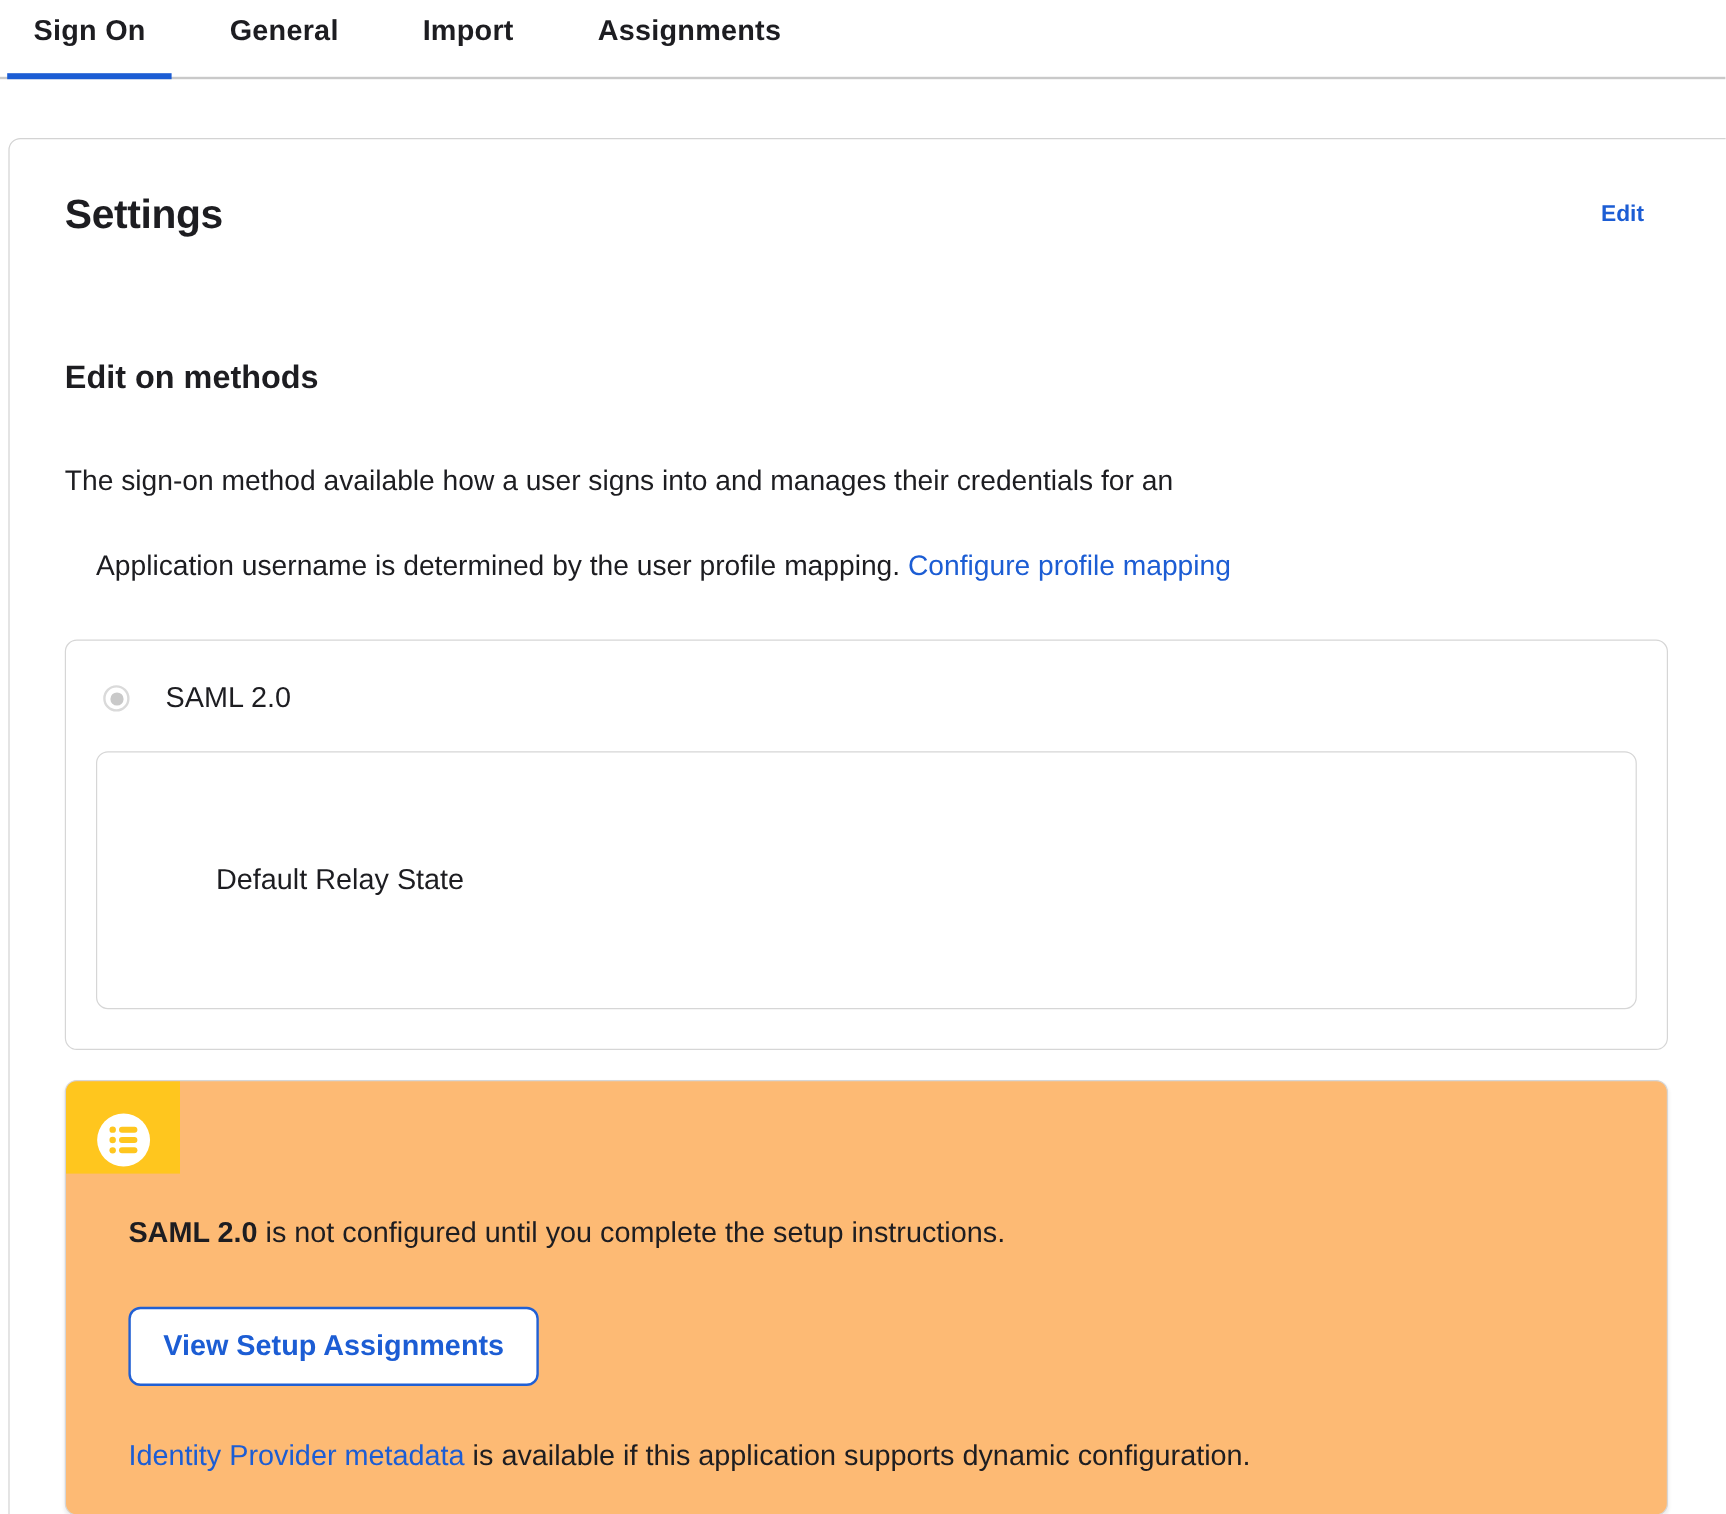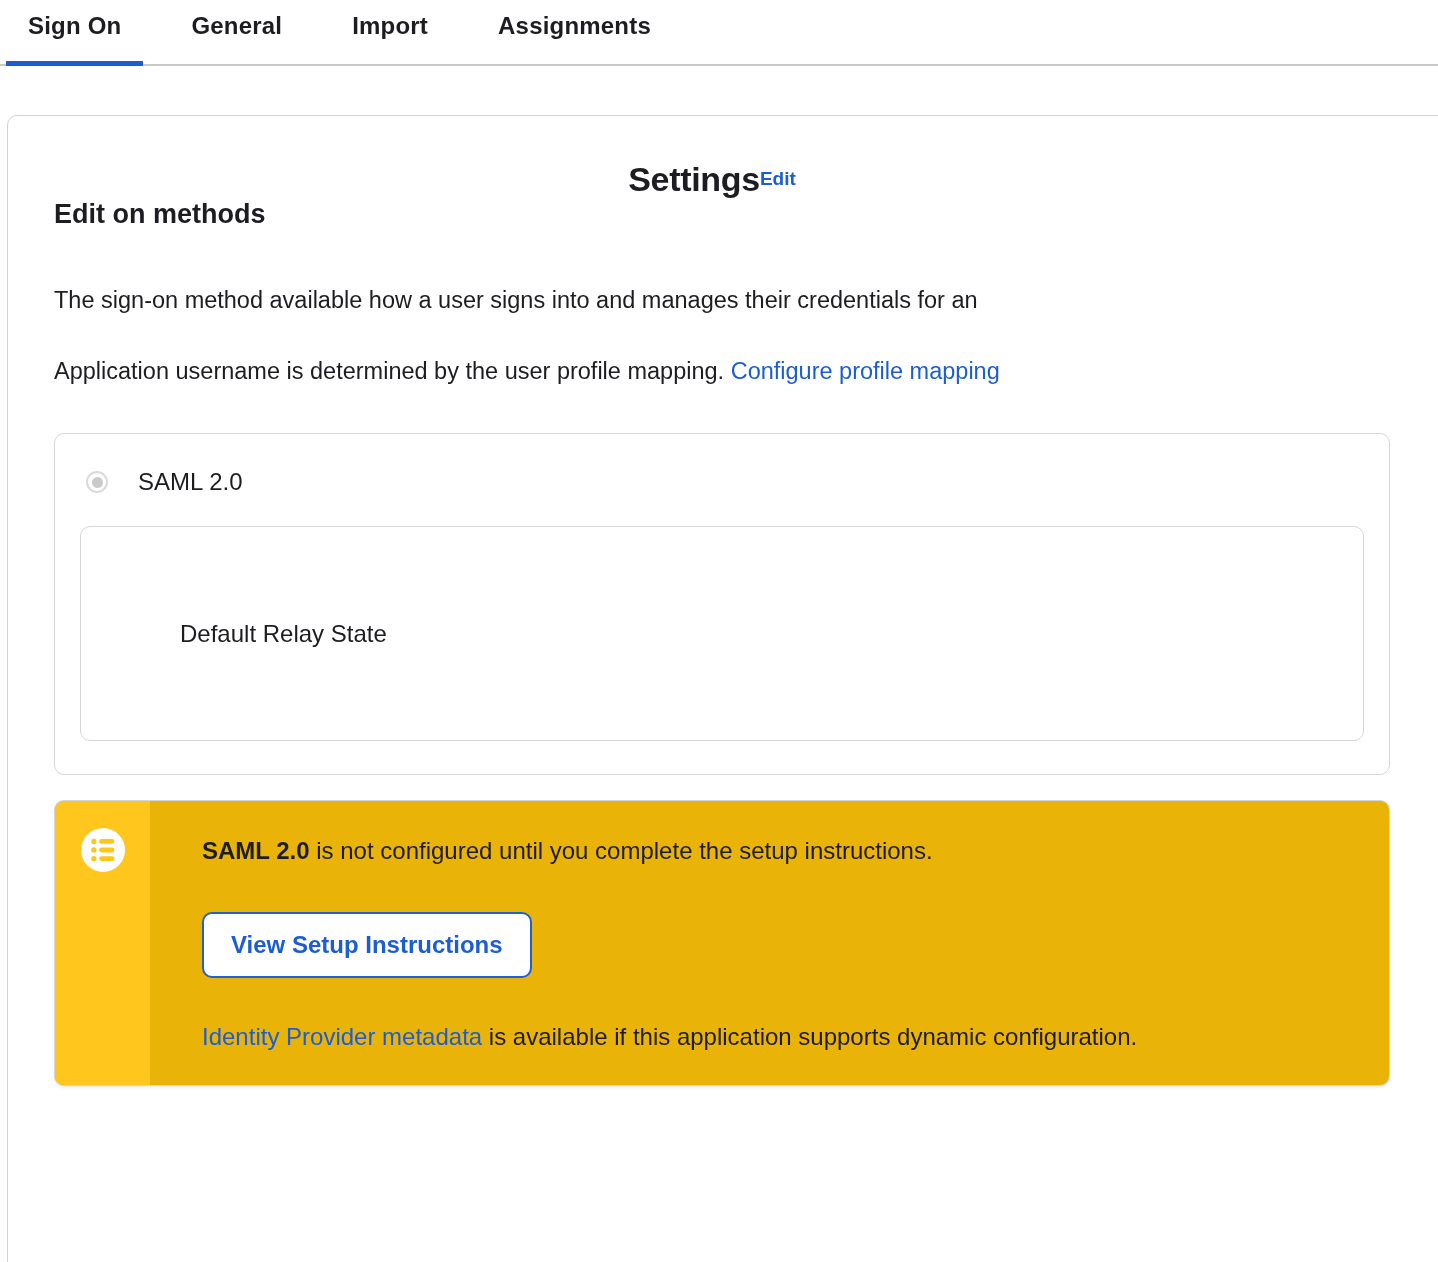--- a/index.html
+++ b/index.html
@@ -36,34 +36,35 @@
     width:1448px;            
     min-height:1210px;
     border:1px solid #d3d3d3;
     border-radius:10px;
     padding:44px 0 60px 46px;
     background:#fff;
   }
   .card-inner { width:1336px; }
 
   .settings-row {
-    display:flex; justify-content:center; align-items:flex-start;
+    display:flex; justify-content:space-between; align-items:flex-start;
     padding-right:20px;
+    margin-bottom:100px;
   }
   .settings-title { font-size:34px; font-weight:700; letter-spacing:-0.3px; }
   .link {
     color:#1c5dd4; text-decoration:none; cursor:pointer;
   }
   .edit-link { font-size:19px; font-weight:700; margin-top:8px; }
 
   .section-heading { font-size:27px; font-weight:700; margin-bottom:46px; }
 
   .desc-line { font-size:23.5px; line-height:48px; }
   .desc-line sup { font-size:15px; line-height:0; vertical-align:super; }
-  .username-line { font-size:23.5px; line-height:48px; margin-top:23px; }
+  .username-line { font-size:23.5px; line-height:48px; margin-top:23px;margin-left:26px; }
 
   
   .method-box {
     margin-top:38px;
     border:1px solid #d6d6d6; border-radius:10px;
     padding:32px 25px 33px 25px;
   }
   .radio-row { display:flex; align-items:center; margin:2px 0 30px 6px; }
   .radio {
     width:22px; height:22px; border-radius:50%;
@@ -86,21 +87,22 @@
   .relay-label { font-size:24px; }
 
   
   .callout {
     margin-top:25px;
     border:1px solid #d6d6d6; border-radius:10px;
     display:flex; align-items:stretch;
     min-height:283px;
     overflow:hidden;
     box-shadow:0 2px 3px rgba(0,0,0,0.07);
-    background:#eab308;
+    background:#fdba74;
+    flex-direction:column;
   }
   .callout-strip {
     width:95px; flex:none;
     background:#ffc61e;
     display:flex; justify-content:center;
   }
   .callout-icon { margin-top:26px; }
   .callout-body { flex:1; padding:33px 40px 33px 52px; }
   .callout-text { font-size:24px; line-height:34px; }
   .callout-text b { font-weight:700; }
@@ -160,19 +162,19 @@
             <rect x="20" y="12.4" width="16" height="5.2" rx="2.6" fill="#ffc61e"></rect>
             <circle cx="14.5" cy="24" r="2.8" fill="#ffc61e"></circle>
             <rect x="20" y="21.4" width="16" height="5.2" rx="2.6" fill="#ffc61e"></rect>
             <circle cx="14.5" cy="33" r="2.8" fill="#ffc61e"></circle>
             <rect x="20" y="30.4" width="16" height="5.2" rx="2.6" fill="#ffc61e"></rect>
           </svg>
         </span>
       </div>
       <div class="callout-body">
         <div class="callout-text"><b>SAML 2.0</b><span> is not configured until you complete the setup instructions.</span></div>
-        <button class="setup-btn">View Setup Instructions</button>
+        <button class="setup-btn">View Setup Assignments</button>
         <div class="metadata-line"><a class="link">Identity Provider metadata</a><span> is available if this application supports dynamic configuration.</span></div>
       </div>
     </div>
 
   </div>
 </section>
 
 </body></html>

